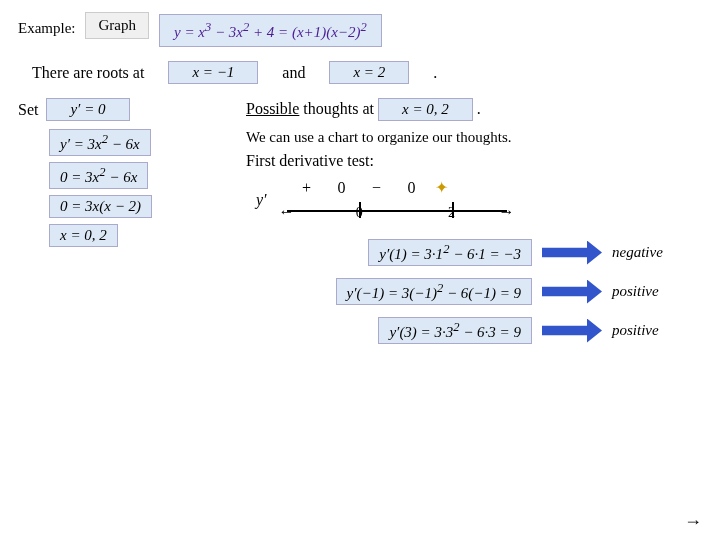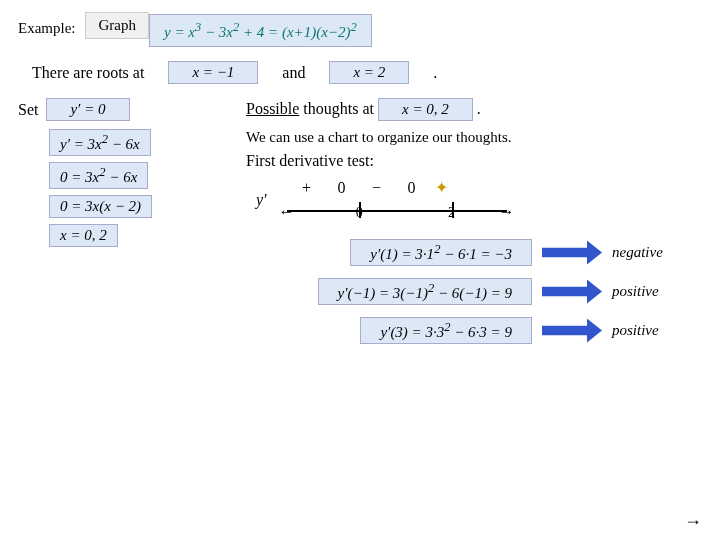--- a/index.html
+++ b/index.html
@@ -31,24 +31,25 @@
       padding: 4px 12px;
       font-size: 15px;
       margin-bottom: 10px;
       margin-left: 10px;
     }
     .equation-img {
       display: inline-block;
       background: #dce8f5;
       border: 1px solid #aac;
       padding: 5px 14px;
+      margin-left: 10px;
       font-style: italic;
       font-size: 15px;
       vertical-align: middle;
-      color: #0f766e;
+      color: #4c1d95;
     }
     .header-row {
       display: flex;
       align-items: center;
       margin-bottom: 12px;
     }
     .roots-row {
       display: flex;
       align-items: center;
       margin-left: 14px;
@@ -106,21 +107,21 @@
       align-items: center;
       gap: 10px;
       width: 100%;
       justify-content: flex-end;
     }
     .result-formula {
       font-style: italic;
       font-size: 15px;
       background: #dce8f5;
       border: 1px solid #aac;
-      padding: 2px 19px;
+      padding: 2px 10px;
     }
     .arrow-right {
       width: 60px;
       height: 24px;
       background: #3355cc;
       position: relative;
       display: flex;
       align-items: center;
       clip-path: polygon(0 30%, 75% 30%, 75% 0%, 100% 50%, 75% 100%, 75% 70%, 0 70%);
     }

